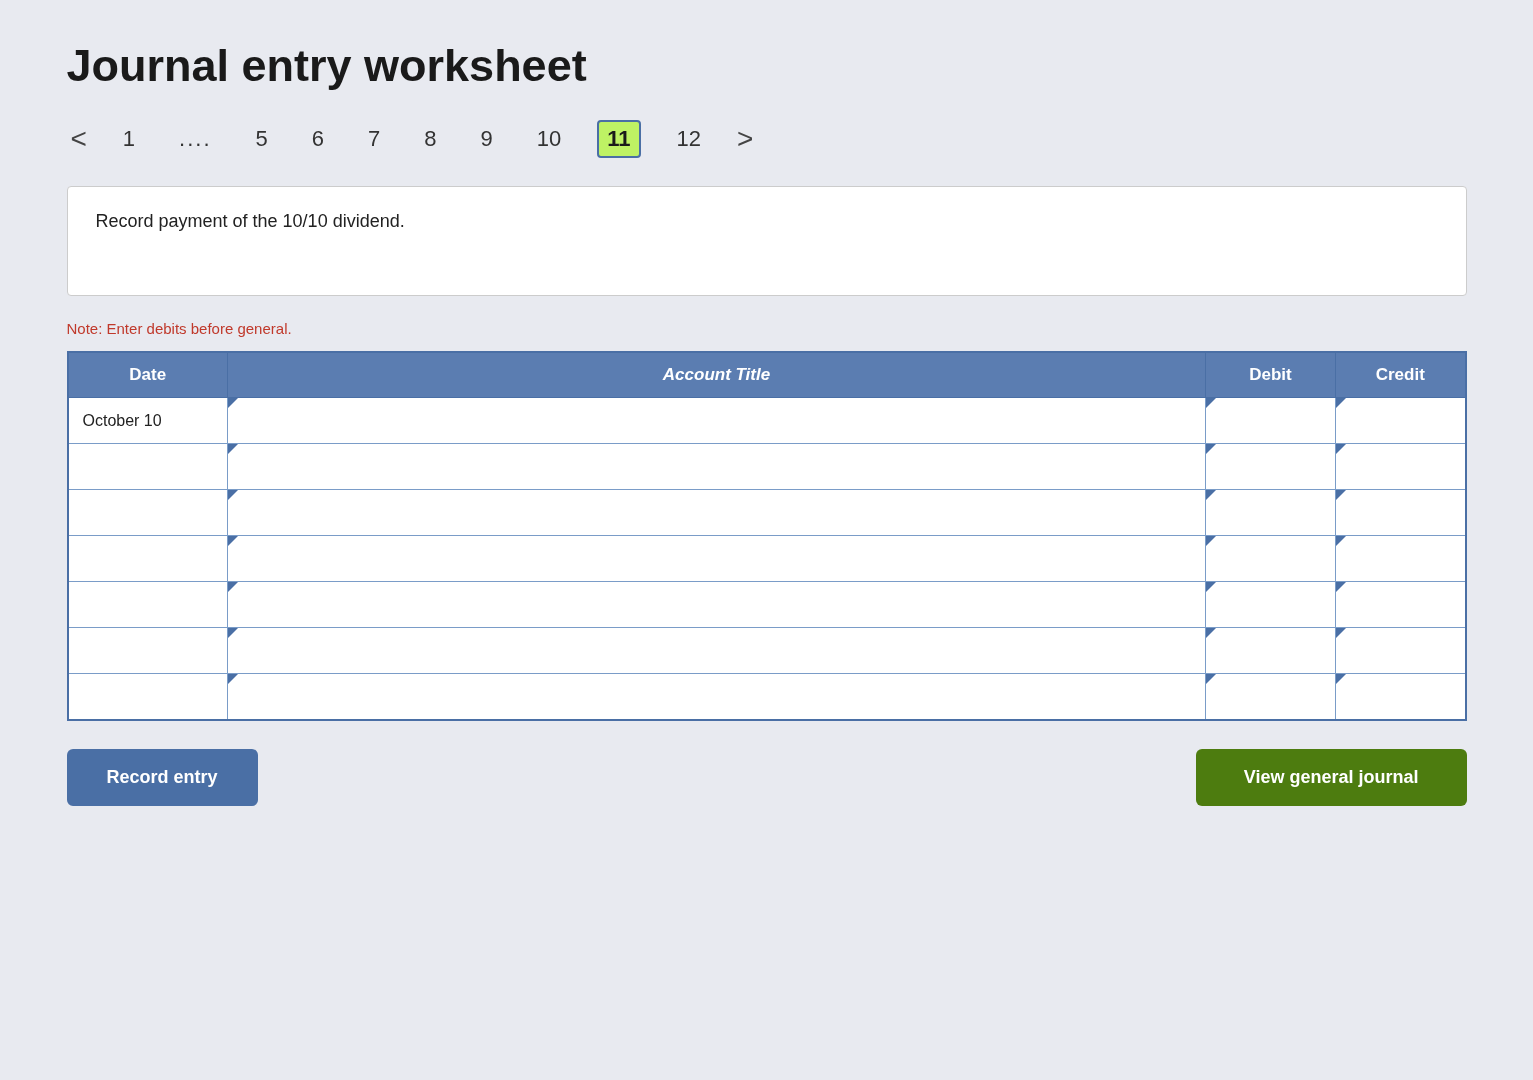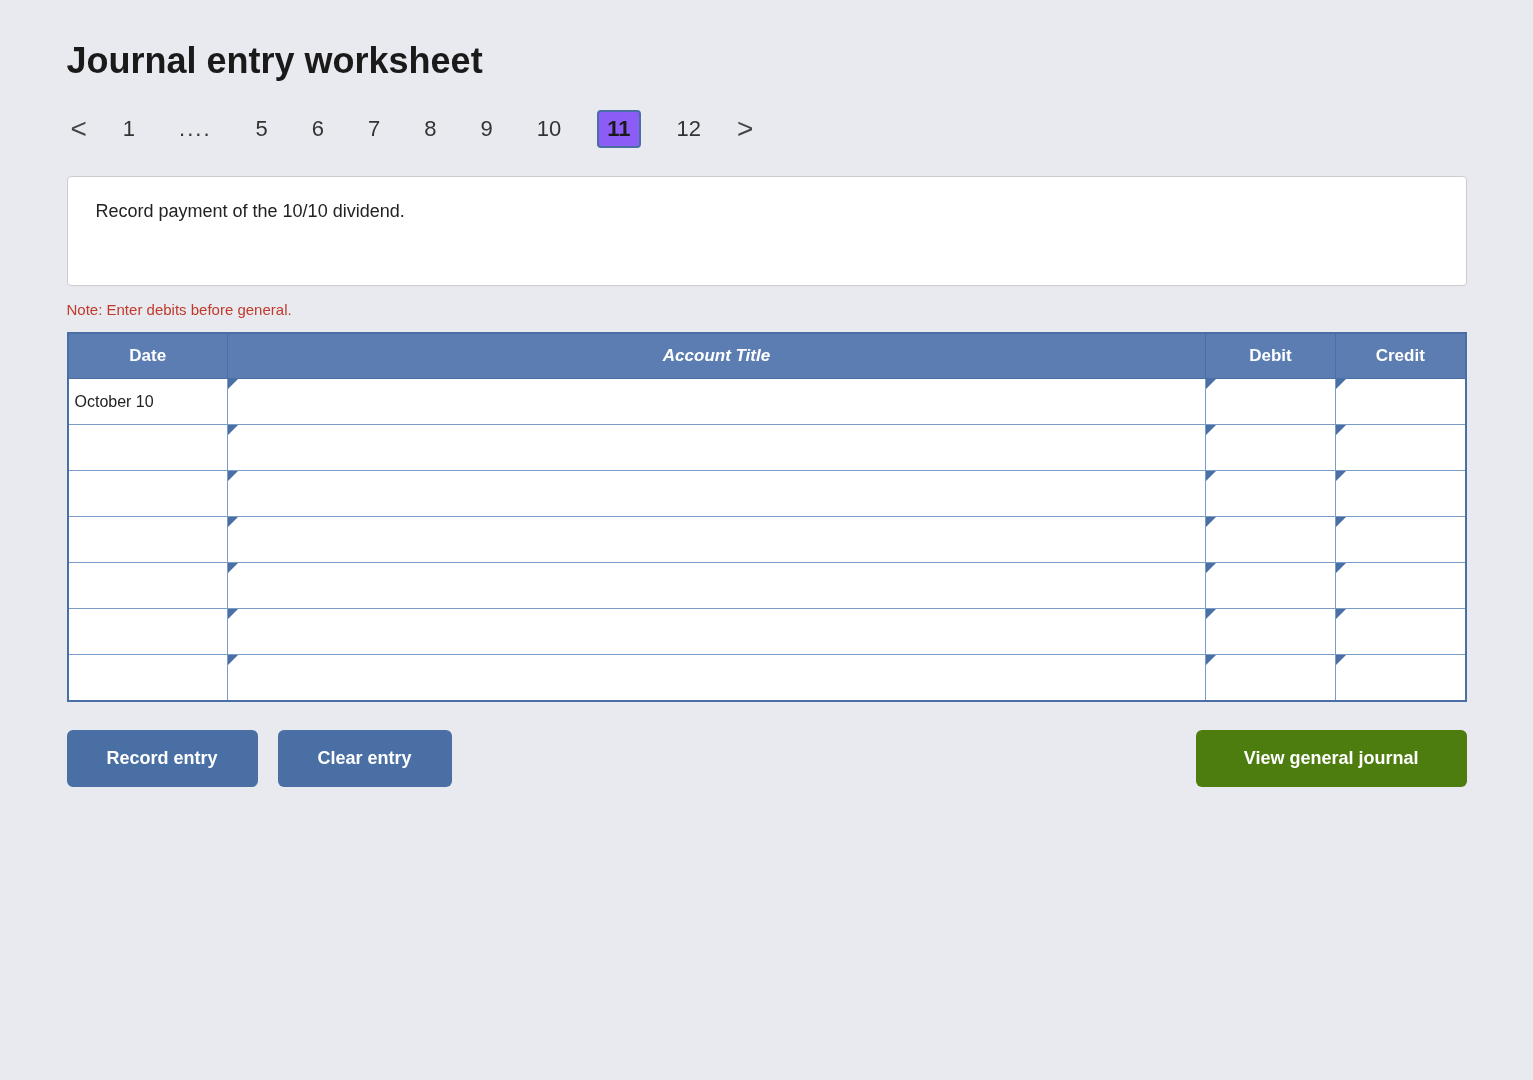--- a/index.html
+++ b/index.html
@@ -19,21 +19,21 @@
       padding: 40px 60px;
     }
 
     .main-container {
       background: #e8eaf0;
       width: 100%;
       max-width: 1400px;
     }
 
     .page-title {
-      font-size: 36px;
+      font-size: 45px;
       font-weight: 800;
       color: #1a1a1a;
       margin-bottom: 28px;
     }
 
     .pagination-bar {
       display: flex;
       align-items: center;
       gap: 28px;
       margin-bottom: 28px;
@@ -53,36 +53,36 @@
     .page-num {
       font-size: 22px;
       color: #333;
       cursor: pointer;
       padding: 4px 8px;
       border-radius: 4px;
     }
 
     .page-num.active {
       border: 2px solid #4a6fa5;
-      background: #8b5cf6;
+      background: #bef264;
       font-weight: 600;
       color: #1a1a1a;
     }
 
     .page-num.dots {
       cursor: default;
       letter-spacing: 2px;
     }
 
     .description-box {
       background: white;
       border: 1px solid #ccc;
       border-radius: 4px;
       padding: 24px 28px;
-      margin-bottom: 15px;
+      margin-bottom: 24px;
       min-height: 110px;
       font-size: 18px;
       color: #222;
     }
 
     .note-text {
       color: #c0392b;
       font-size: 15px;
       margin-bottom: 14px;
     }
@@ -128,21 +128,21 @@
     }
 
     .journal-table tbody td {
       border: 1px solid #7a9cc8;
       height: 46px;
       padding: 0;
       position: relative;
     }
 
     .journal-table tbody td.date-cell {
-      padding: 8px 6px;
+      padding: 8px 14px;
       font-size: 16px;
       color: #222;
       vertical-align: middle;
     }
 
     .journal-table tbody td input {
       width: 100%;
       height: 100%;
       border: none;
       outline: none;
@@ -356,17 +356,16 @@
         <td>
           <div class="triangle-indicator"></div>
           <input type="text" style="">
         </td>
       </tr>
     </tbody>
   </table>
 
   <div class="button-row">
     <button class="btn-record">Record entry</button>
-    <button class="btn-clear">Clear entry</button>
     <button class="btn-view">View general journal</button>
   </div>
 
 </div>
 
 </body></html>

